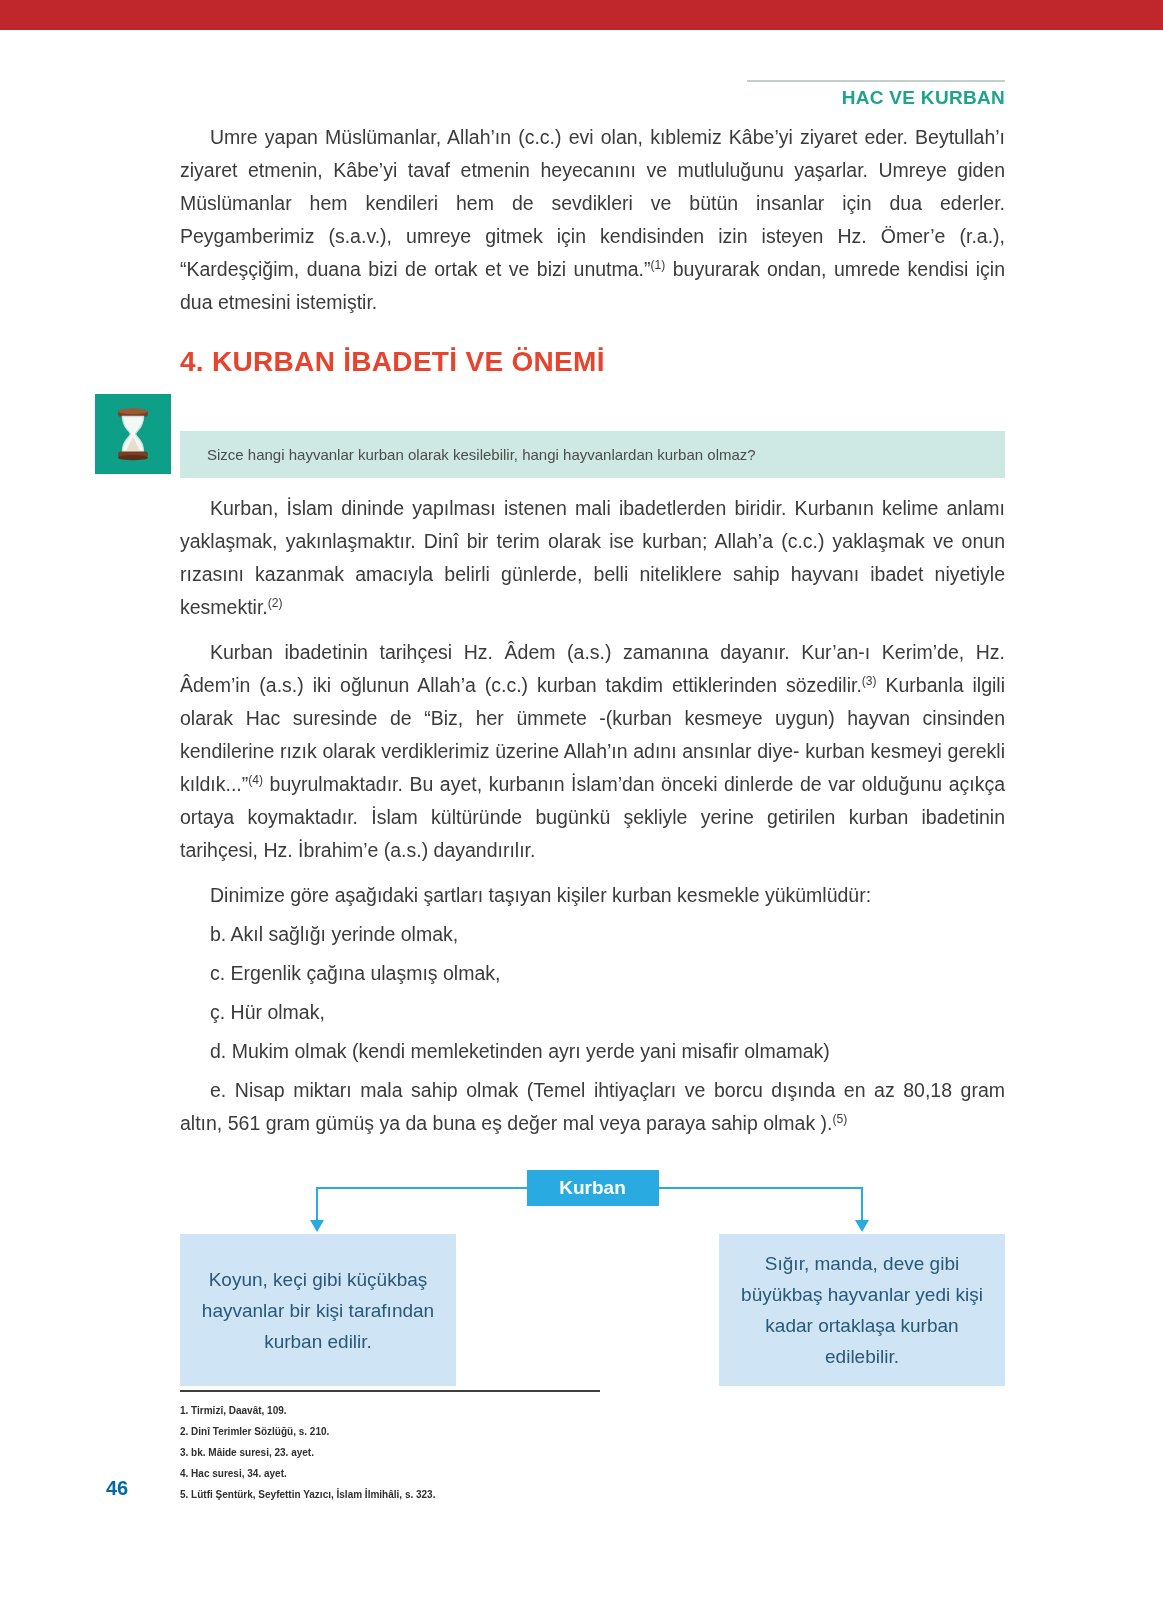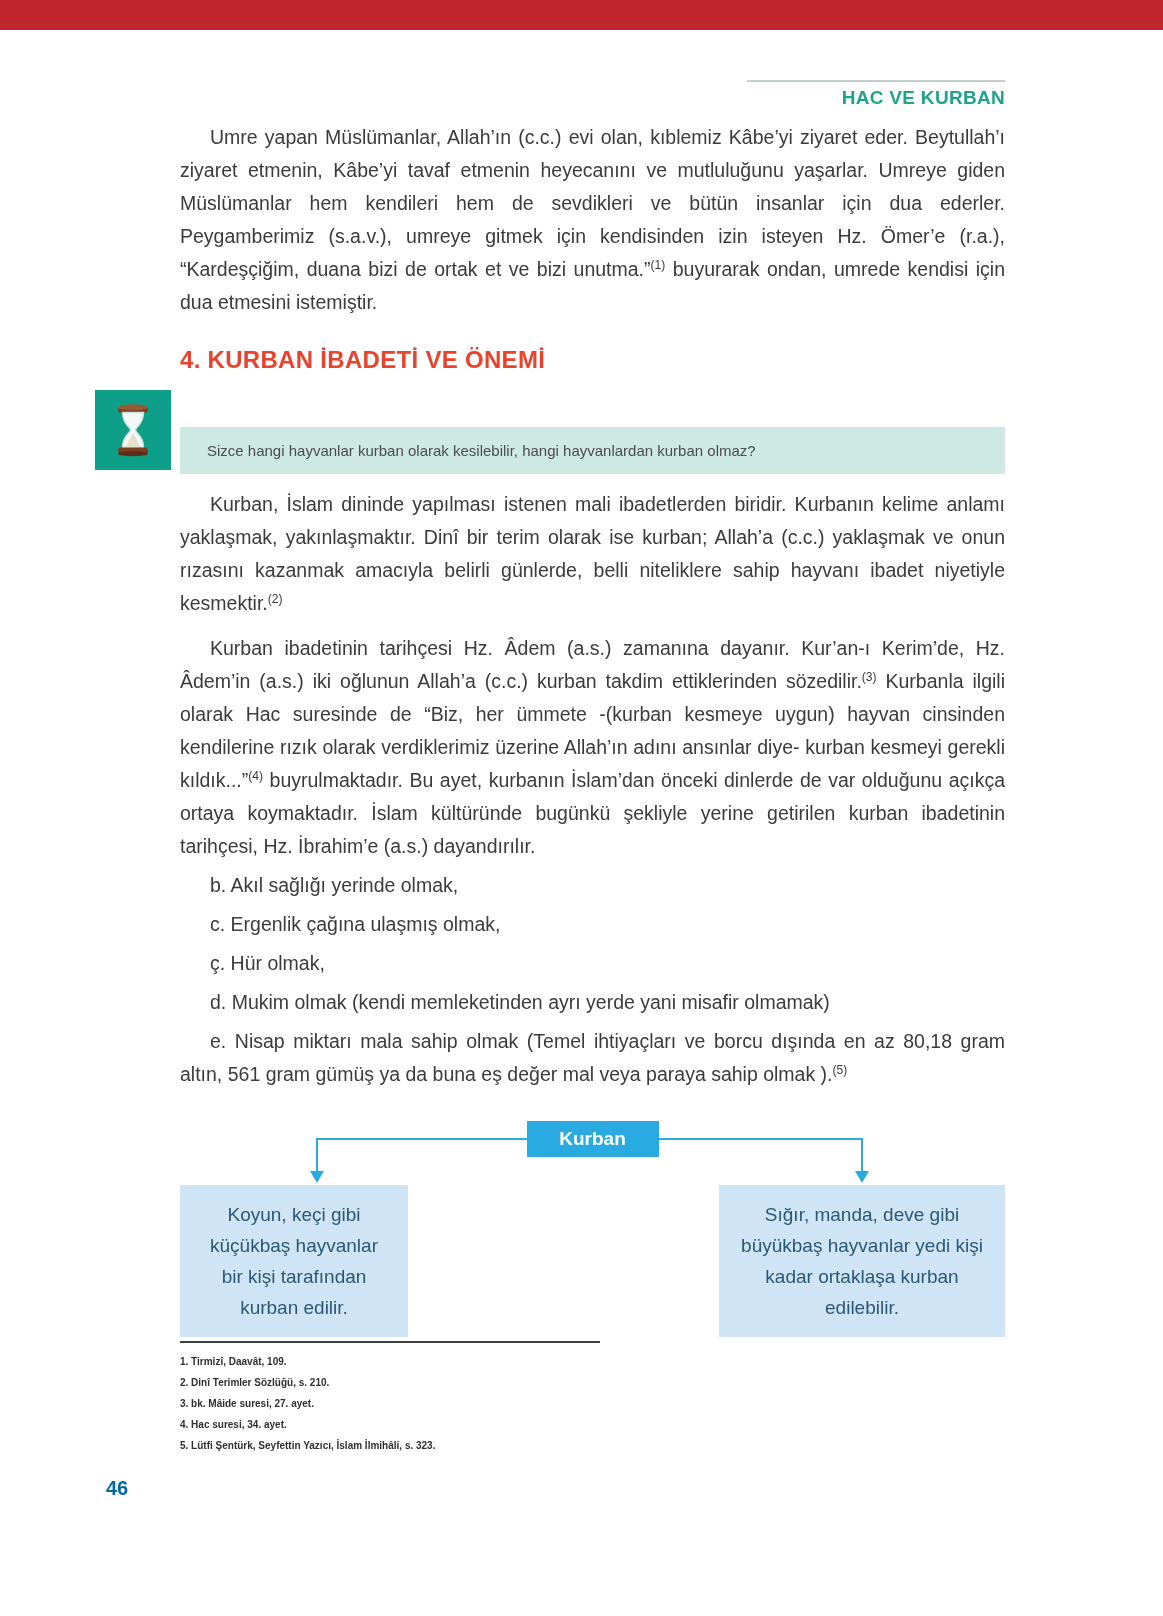--- a/index.html
+++ b/index.html
@@ -23,21 +23,21 @@
   
   p.body {
     font-size:19.5px; line-height:33px; text-align:justify; text-indent:30px;
     margin-top:12px; color:#3b3b3b;
   }
   .b { font-weight:normal; }
   sup { font-size:.62em; line-height:0; vertical-align:super; }
 
   
   h2.section-heading {
-    margin:27px 0 6px 0; font-size:24px; font-weight:bold;
+    margin:27px 0 6px 0; font-size:28px; font-weight:bold;
     color:var(--heading-red,#e8432c); letter-spacing:.3px;
   }
 
   
   .question-row { position:relative; margin-top:16px; height:86px; }
   .icon-box {
     position:absolute; left:-85px; top:0; width:76px; height:80px;
     background:var(--icon-box-green,#0d9f88);
     display:flex; align-items:center; justify-content:center;
   }
@@ -66,21 +66,21 @@
   .connectors { position:absolute; top:0; left:0; }
   .cline { fill:none; stroke:var(--diagram-blue,#29abe2); stroke-width:2; }
   .ahead { fill:var(--diagram-blue,#29abe2); stroke:none; }
   .leaf-row { position:absolute; top:64px; left:0; width:100%; display:flex; justify-content:space-between; }
   .leaf {
     background:var(--leaf-bg,#cfe4f4); color:var(--leaf-text,#2a5877);
     font-size:19px; line-height:31px; text-align:center;
     display:flex; align-items:center; justify-content:center;
     padding:14px 20px; min-height:115px;
   }
-  .leaf.left { width:228px; }
+  .leaf.left { width:276px; }
   .leaf.right { width:286px; }
 
   
   .footnotes { margin-top:24px; }
   .fn-rule { width:420px; border-top:2px solid #3e3e3e; margin-bottom:8px; }
   .fn { font-size:10px; line-height:21px; font-weight:bold; color:#2f2f2f; }
 
   
   .page-number {
     position:absolute; left:106px; top:1477px;
@@ -119,20 +119,21 @@
       </div>
       <div class="q-box">
         <span>Sizce hangi hayvanlar kurban olarak kesilebilir, hangi hayvanlardan kurban olmaz?</span>
       </div>
     </div>
 
     <p class="body"><span>Kurban, İslam dininde yapılması istenen mali ibadetlerden biridir. Kurbanın kelime anlamı yaklaşmak, yakınlaşmaktır. Dinî bir terim olarak ise </span><span class="b">kurban</span><span>; Allah’a (c.c.) yaklaşmak ve onun rızasını kazanmak amacıyla belirli günlerde, belli niteliklere sahip hayvanı ibadet niyetiyle kesmektir.</span><sup>(2)</sup></p>
 
     <p class="body"><span>Kurban ibadetinin tarihçesi Hz. Âdem (a.s.) zamanına dayanır. Kur’an-ı Kerim’de, Hz. Âdem’in (a.s.) iki oğlunun Allah’a (c.c.) kurban takdim ettiklerinden sözedilir.</span><sup>(3)</sup><span> Kurbanla ilgili olarak Hac suresinde de </span><span class="b">“Biz, her ümmete -(kurban kesmeye uygun) hayvan cinsinden kendilerine rızık olarak verdiklerimiz üzerine Allah’ın adını ansınlar diye- kurban kesmeyi gerekli kıldık...”</span><sup>(4)</sup><span> buyrulmaktadır. Bu ayet, kurbanın İslam’dan önceki dinlerde de var olduğunu açıkça ortaya koymaktadır. İslam kültüründe bugünkü şekliyle yerine getirilen kurban ibadetinin tarihçesi, Hz. İbrahim’e (a.s.) dayandırılır.</span></p>
 
+    <p class="body">Dinimize göre aşağıdaki şartları taşıyan kişiler kurban kesmekle yükümlüdür:</p>
 
     <p class="req"><span>b. Akıl sağlığı yerinde olmak,</span></p>
     <p class="req"><span>c. Ergenlik çağına ulaşmış olmak,</span></p>
     <p class="req"><span>ç. Hür olmak,</span></p>
     <p class="req"><span>d. Mukim olmak (kendi memleketinden ayrı yerde yani misafir olmamak)</span></p>
     <p class="req"><span>e. Nisap miktarı mala sahip olmak (Temel ihtiyaçları ve borcu dışında en az 80,18 gram altın, 561 gram gümüş ya da buna eş değer mal veya paraya sahip olmak ).</span><sup>(5)</sup></p>
 
     <div class="diagram">
       <div class="kurban-root">Kurban</div>
       <svg class="connectors" viewBox="0 0 825 64" width="825" height="64" aria-hidden="true">
@@ -148,21 +149,21 @@
         <div class="leaf right">
           <span>Sığır, manda, deve gibi büyükbaş hayvanlar yedi kişi kadar ortaklaşa kurban edilebilir.</span>
         </div>
       </div>
     </div>
 
     <div class="footnotes">
       <div class="fn-rule"></div>
       <div class="fn">1. Tirmizî, Daavât, 109.</div>
       <div class="fn">2. Dinî Terimler Sözlüğü, s. 210.</div>
-      <div class="fn">3. bk. Mâide suresi, 27. ayet.</div>
+      <div class="fn">3. bk. Mâide suresi, 23. ayet.</div>
       <div class="fn">4. Hac suresi, 34. ayet.</div>
       <div class="fn">5. Lütfi Şentürk, Seyfettin Yazıcı, İslam İlmihâli, s. 323.</div>
     </div>
 
   </div>
 
   <div class="page-number">46</div>
 
 </div>
 

